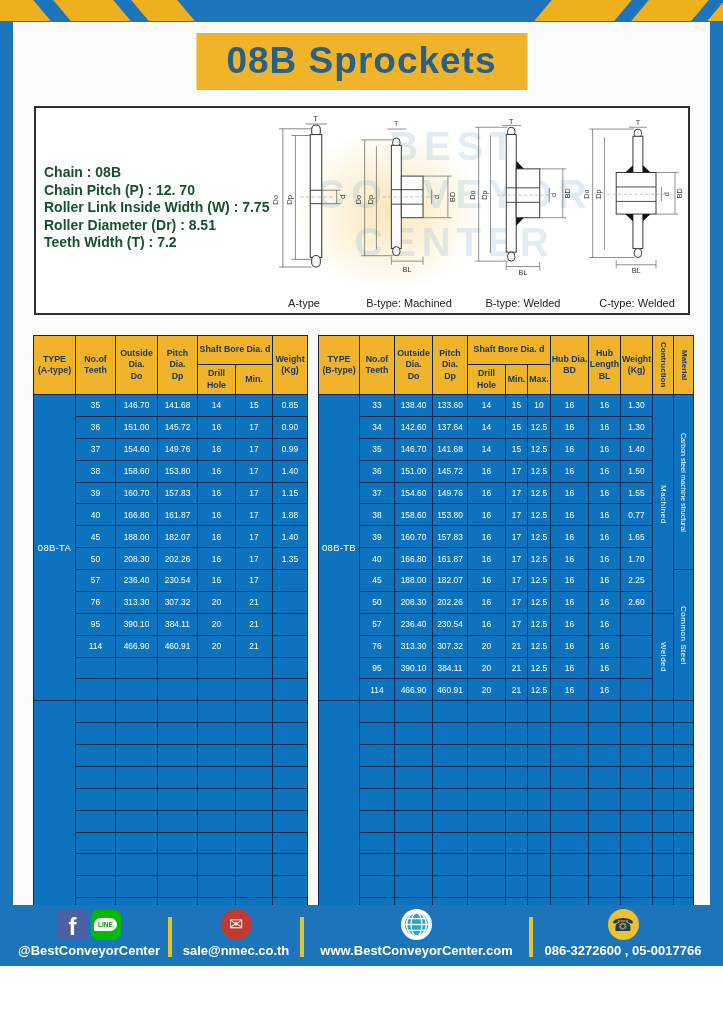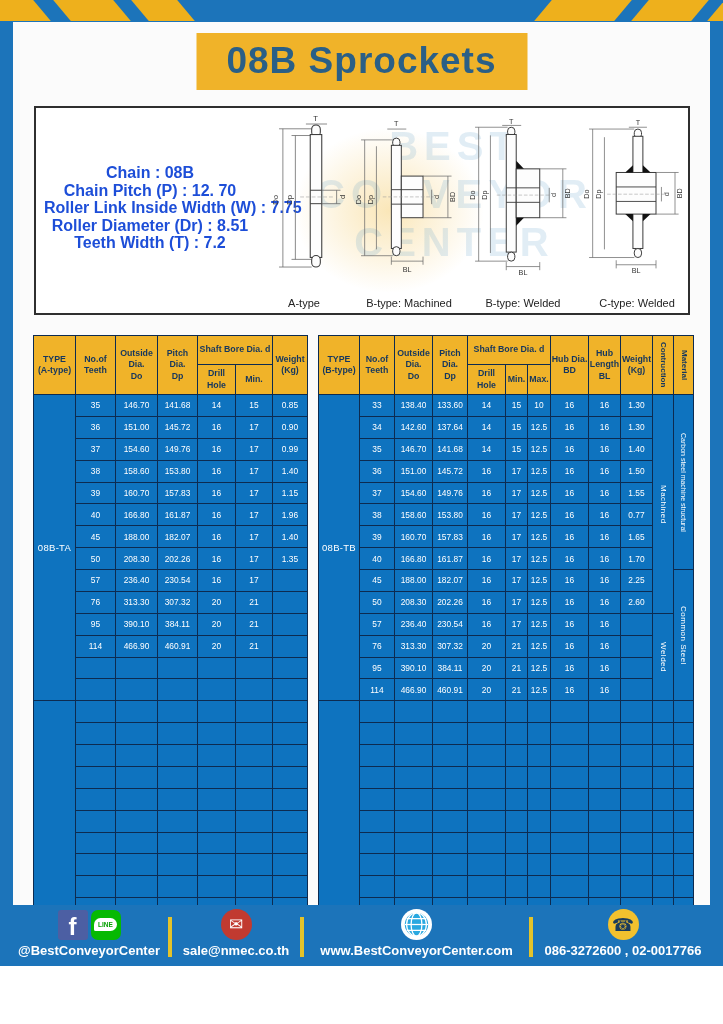--- a/index.html
+++ b/index.html
@@ -17,21 +17,21 @@
   .banner{position:absolute;left:50%;transform:translateX(-50%);top:11px;width:331px;height:57px;
     background:#f0b329;color:#2a5f86;font-size:37px;font-weight:bold;text-align:center;line-height:56px;letter-spacing:1px;}
 
   
   .dpanel{position:absolute;left:21px;top:84px;width:652px;height:205px;border:2px solid #2f2f2f;background:#fff;display:flex;overflow:hidden;}
   .wmark{position:absolute;left:210px;right:25px;top:14px;font-size:40px;font-weight:bold;letter-spacing:6px;
     color:rgba(78,150,196,0.17);text-align:center;line-height:1.2;white-space:pre-line;pointer-events:none;}
   .wblob{position:absolute;left:258px;top:20px;width:190px;height:165px;
     background:radial-gradient(closest-side,rgba(240,180,40,0.33),rgba(240,180,40,0));pointer-events:none;}
   .specs{width:212px;padding:56px 0 0 8px;position:relative;}
-  .spec-line{font-size:16px;font-weight:bold;color:#1d4ed8;line-height:17.5px;white-space:nowrap;text-align:center;}
+  .spec-line{font-size:14px;font-weight:bold;color:#14532d;line-height:17.5px;white-space:nowrap;}
   .diags{flex:1;display:flex;position:relative;}
   .diag{flex:1;display:flex;flex-direction:column;align-items:center;justify-content:flex-end;padding-bottom:4px;}
   .cap{font-size:11px;color:#222;margin-top:17px;white-space:nowrap;}
   .dim{stroke:#666;stroke-width:0.8;}
   .cl{stroke:#999;stroke-width:0.6;stroke-dasharray:4 2;}
   .part{fill:#fdfdfd;stroke:#3a3a3a;stroke-width:1.1;}
   .bore{stroke:#3a3a3a;stroke-width:1;}
   .dimtxt{font-size:8px;fill:#333;}
 
   
@@ -298,21 +298,21 @@
               <td>16</td>
               <td>17</td>
               <td>1.15</td>
             </tr>
             <tr>
               <td>40</td>
               <td>166.80</td>
               <td>161.87</td>
               <td>16</td>
               <td>17</td>
-              <td>1.96</td>
+              <td>1.88</td>
             </tr>
             <tr>
               <td>45</td>
               <td>188.00</td>
               <td>182.07</td>
               <td>16</td>
               <td>17</td>
               <td>1.40</td>
             </tr>
             <tr>
@@ -854,17 +854,17 @@
       </div>
       <div class="flabel">www.BestConveyorCenter.com</div>
     </div>
     <div class="fsep"></div>
     <div class="fgroup g4">
       <div class="icons">
           <div class="circ phone">
             <span>☎</span>
           </div>
         </div>
-      <div class="flabel">086-3272600 , 02-0017766</div>
+      <div class="flabel">086-3272600 , 05-0017766</div>
     </div>
   </div>
 
 </div>
 
 </body></html>

